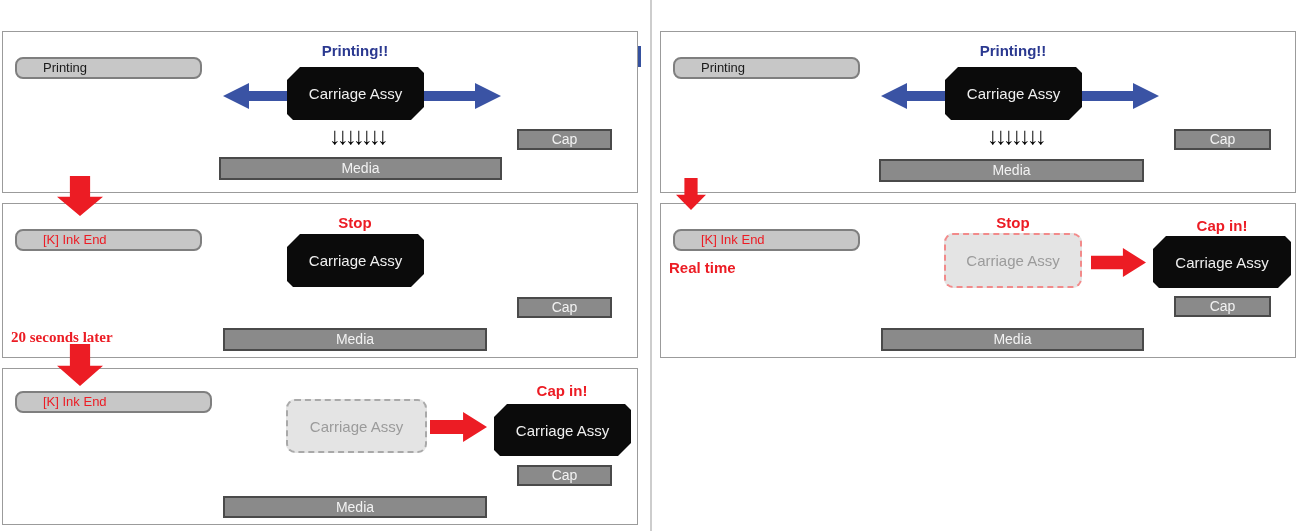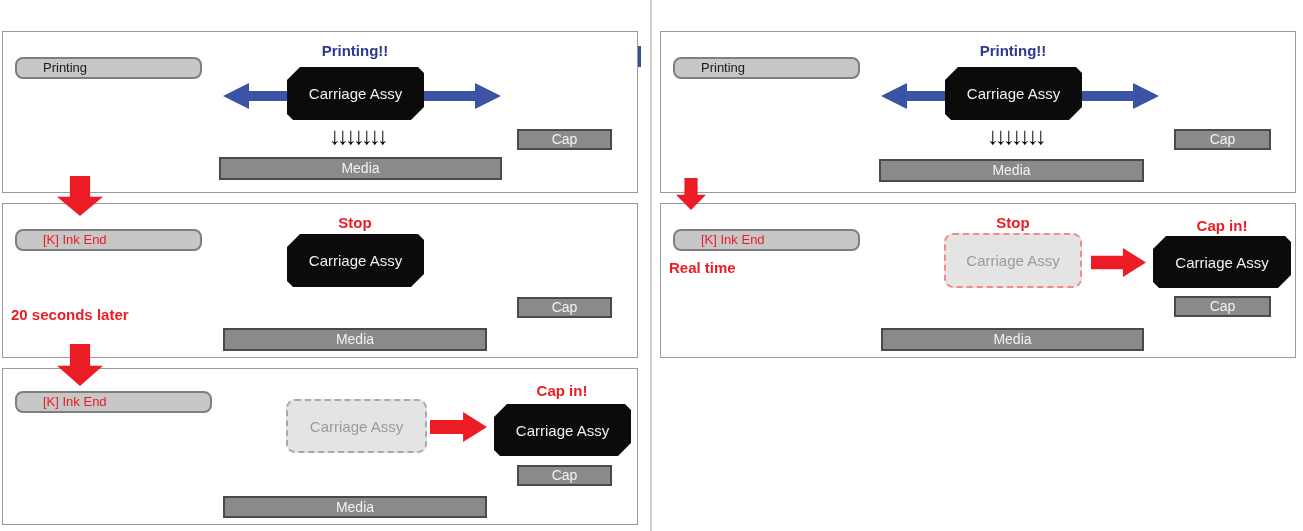--- a/index.html
+++ b/index.html
@@ -80,21 +80,21 @@
   </div>
 
   <div class="arrow-down-red" style="left:57px; top:176px; width:46px; height:40px;"></div>
 
   <div class="panel" style="left:2px; top:203px; width:636px; height:155px;">
     <div class="statuslbl red" style="left:12px; top:25px; width:187px;">[K] Ink End</div>
     <div class="title red-t" style="left:252px; top:11px;">Stop</div>
     <div class="carriage" style="left:284px; top:30px; width:137px; height:53px;">Carriage Assy</div>
     <div class="bar" style="left:514px; top:93px; width:95px; height:21px; line-height:17px;">Cap</div>
     <div class="bar" style="left:220px; top:124px; width:264px; height:23px; line-height:19px;">Media</div>
-    <div class="note" style="left:8px; top:102px;">20 seconds later</div>
+    <div class="note" style="left:8px; top:125px;font-family:Liberation Serif, serif;">20 seconds later</div>
   </div>
 
   <div class="arrow-down-red" style="left:57px; top:344px; width:46px; height:42px;"></div>
 
   <div class="panel" style="left:2px; top:368px; width:636px; height:157px;">
     <div class="statuslbl red" style="left:12px; top:22px; width:197px;">[K] Ink End</div>
     <div class="ghost" style="left:283px; top:30px; width:141px; height:54px;">Carriage Assy</div>
     <div class="arrow-right-red" style="left:427px; top:43px; width:57px; height:30px;"></div>
     <div class="title red-t" style="left:459px; top:14px;">Cap in!</div>
     <div class="carriage" style="left:491px; top:35px; width:137px; height:52px;">Carriage Assy</div>

